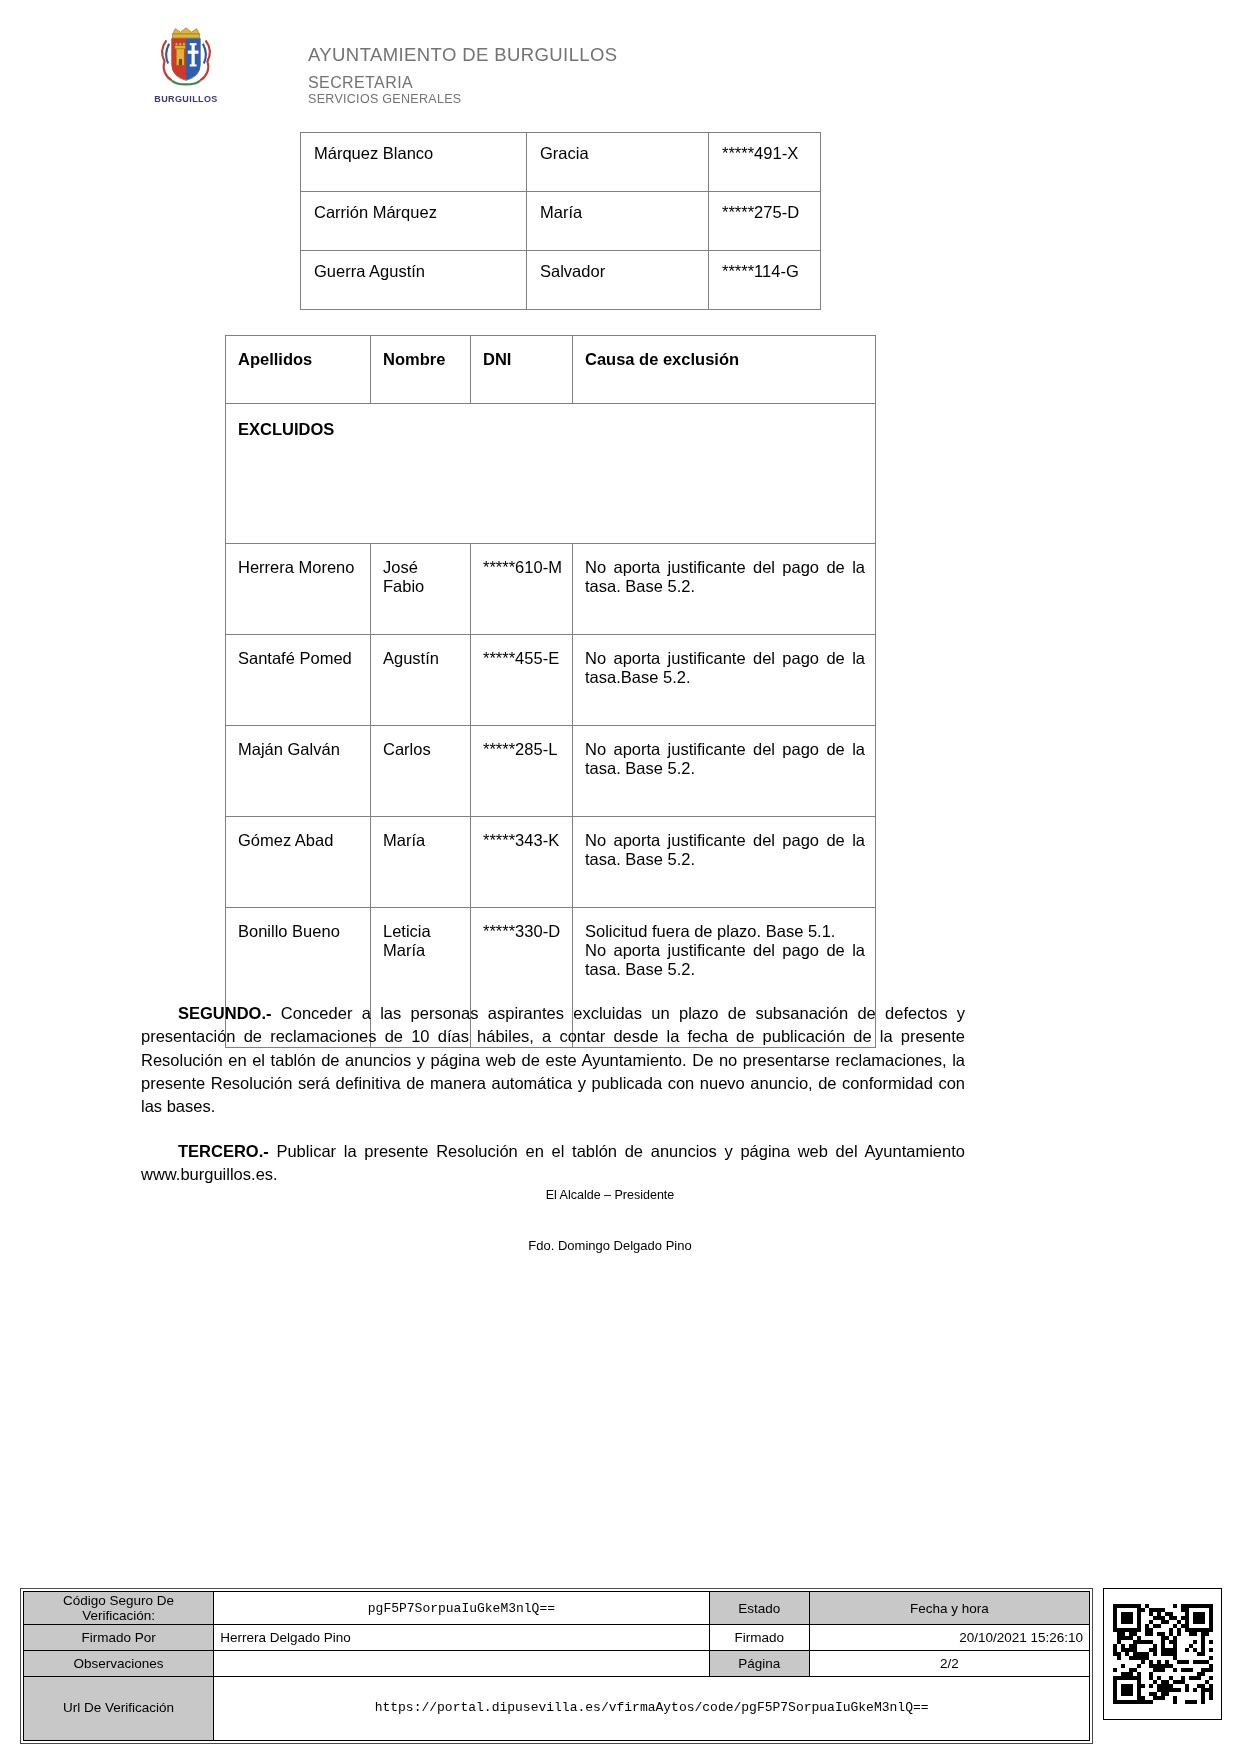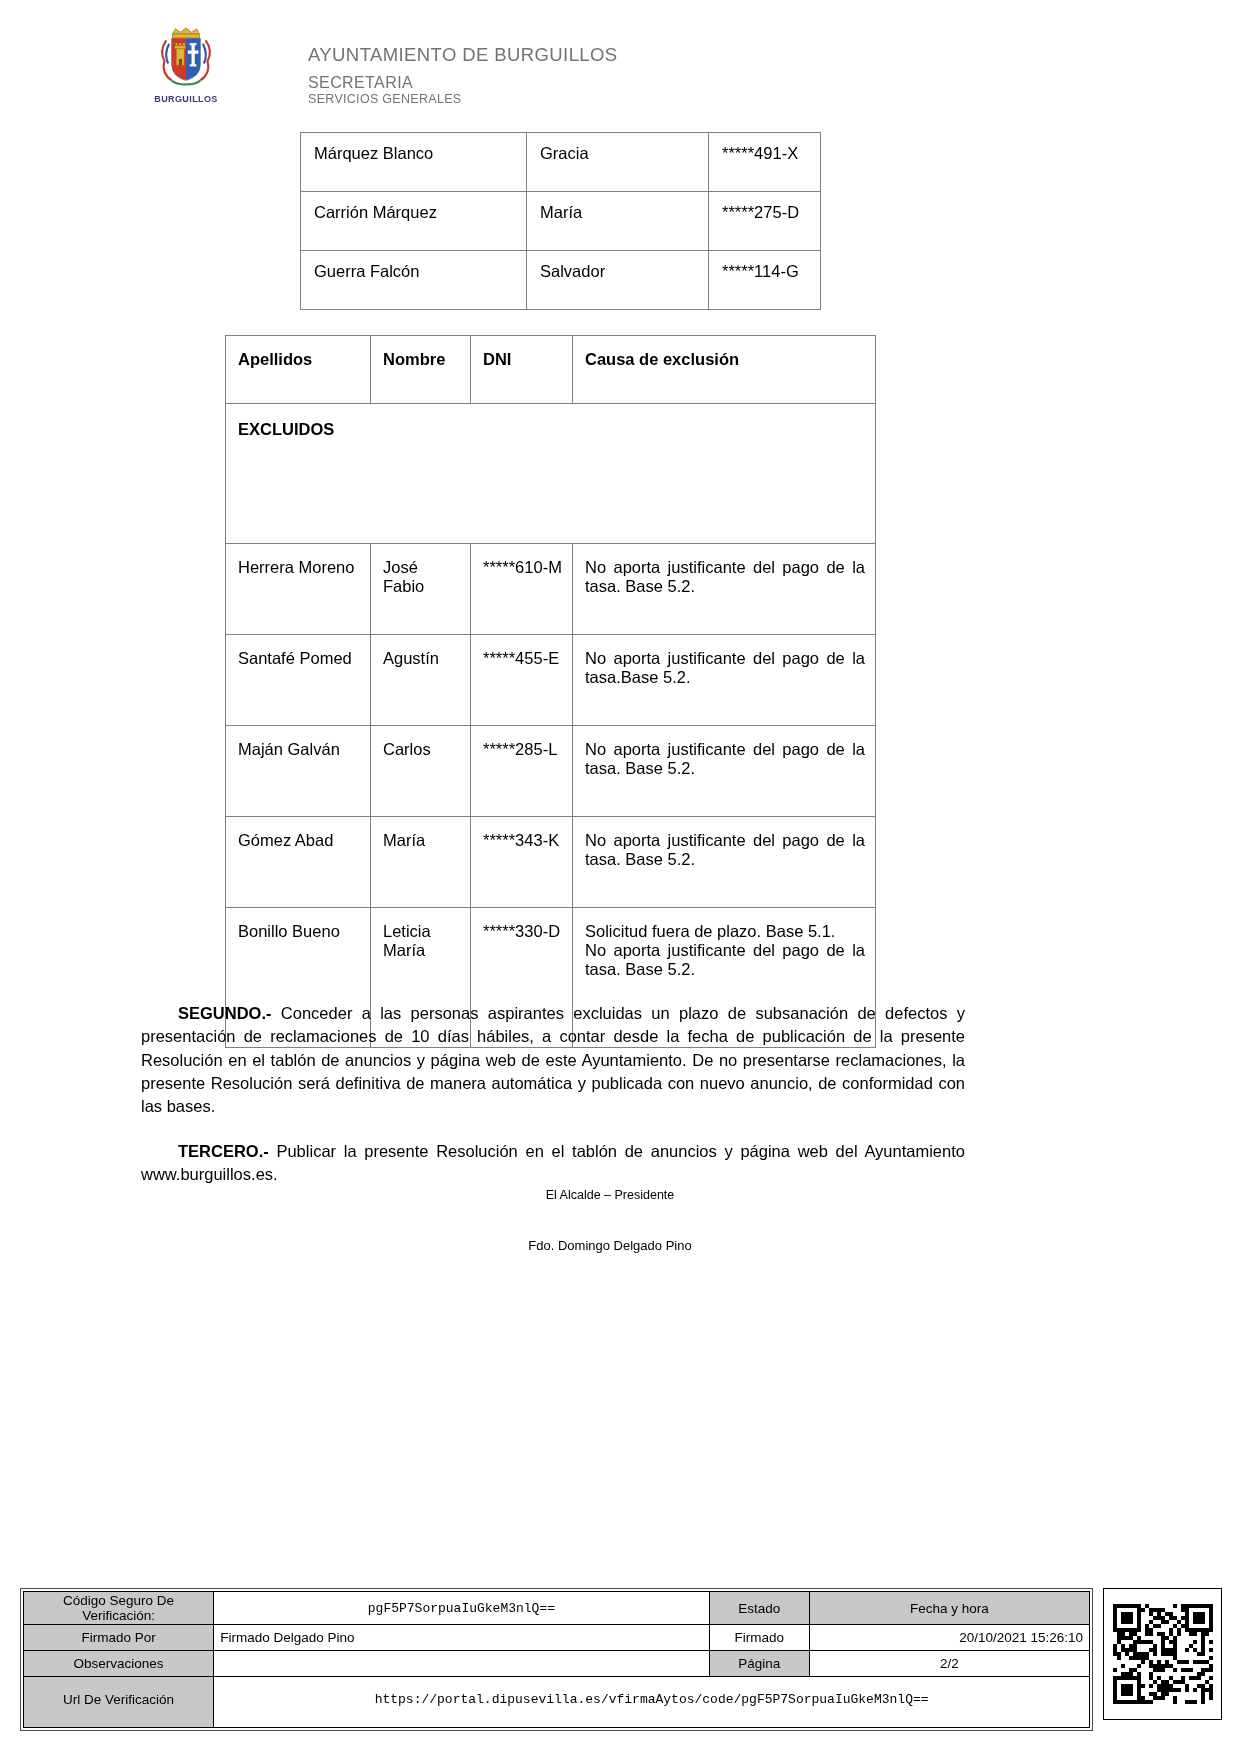--- a/index.html
+++ b/index.html
@@ -41,21 +41,21 @@
   #sig-name  { top:1238px; font-size:13px; }
 
   
   .footer-box { position:absolute; left:20px; top:1588px; width:1073px; border:1px solid #4a4a4a; padding:2px; background:#fff; }
   .footer-table { width:100%; font-size:13.5px; }
   .footer-table td { border:1px solid #000; padding:1px 6px; vertical-align:middle; background:#fff; }
   .footer-table .lbl { background:#c8c8c8; text-align:center; }
   .footer-table .mono { font-family:"Liberation Mono","DejaVu Sans Mono",monospace; font-size:13px; text-align:center; }
   .fr1 td { height:29px; }
   .fr2 td, .fr3 td { height:26px; }
-  .fr4 td { height:51px; vertical-align:top; padding-top:15px; }
+  .fr4 td { height:64px; vertical-align:top; padding-top:23px; }
   .qr-box { position:absolute; left:1103px; top:1588px; width:119px; height:132px; border:1px solid #000;
             display:flex; align-items:center; justify-content:center; background:#fff; }
 </style>
 </head>
 <body>
 
 <div class="page">
 
   <div class="brand">
     <span>
@@ -110,21 +110,21 @@
           <td>Márquez Blanco</td>
           <td>Gracia</td>
           <td>*****491-X</td>
         </tr>
         <tr>
           <td>Carrión Márquez</td>
           <td>María</td>
           <td>*****275-D</td>
         </tr>
         <tr>
-          <td>Guerra Falcón</td>
+          <td>Guerra Agustín</td>
           <td>Salvador</td>
           <td>*****114-G</td>
         </tr>
       </tbody>
   </table>
 
   <table id="excluded-table">
     <colgroup>
         <col style="width:145px">
         <col style="width:100px">
@@ -194,21 +194,21 @@
         </colgroup>
       <tbody>
           <tr class="fr1">
         <td class="lbl">Código Seguro De Verificación:</td>
         <td class="mono">pgF5P7SorpuaIuGkeM3nlQ==</td>
         <td class="lbl">Estado</td>
         <td class="lbl">Fecha y hora</td>
       </tr>
       <tr class="fr2">
         <td class="lbl">Firmado Por</td>
-        <td>Firmado Delgado Pino</td>
+        <td>Herrera Delgado Pino</td>
         <td style="text-align:center">Firmado</td>
         <td style="text-align:right">20/10/2021 15:26:10</td>
       </tr>
       <tr class="fr3">
         <td class="lbl">Observaciones</td>
         <td></td>
         <td class="lbl">Página</td>
         <td style="text-align:center">2/2</td>
       </tr>
       <tr class="fr4">

